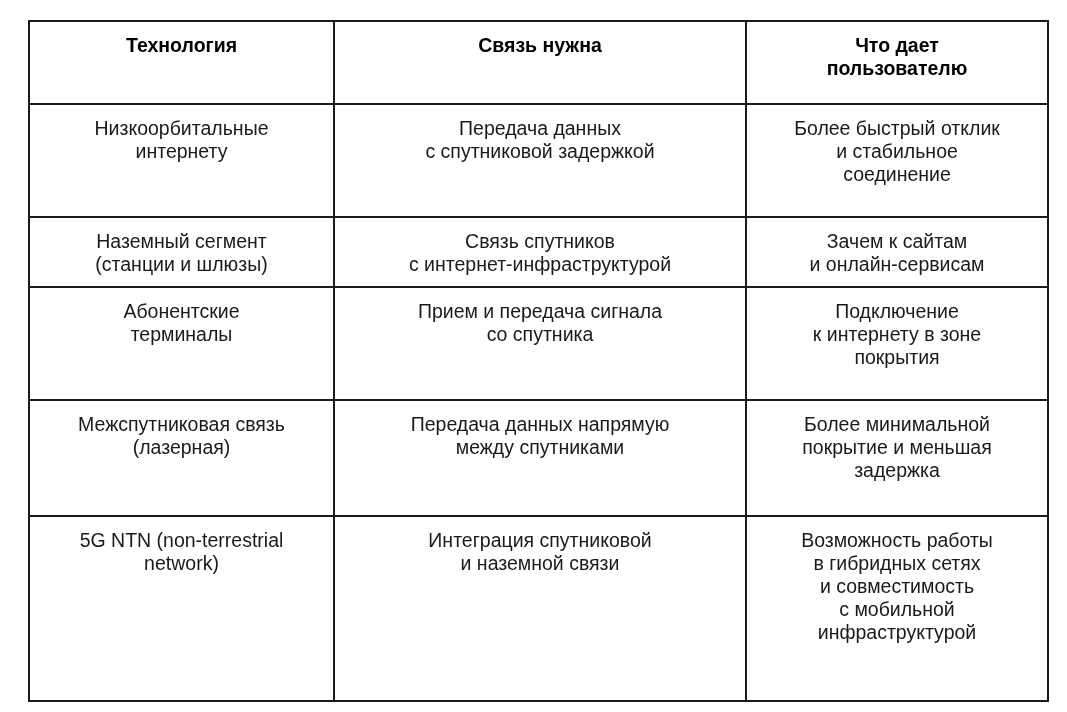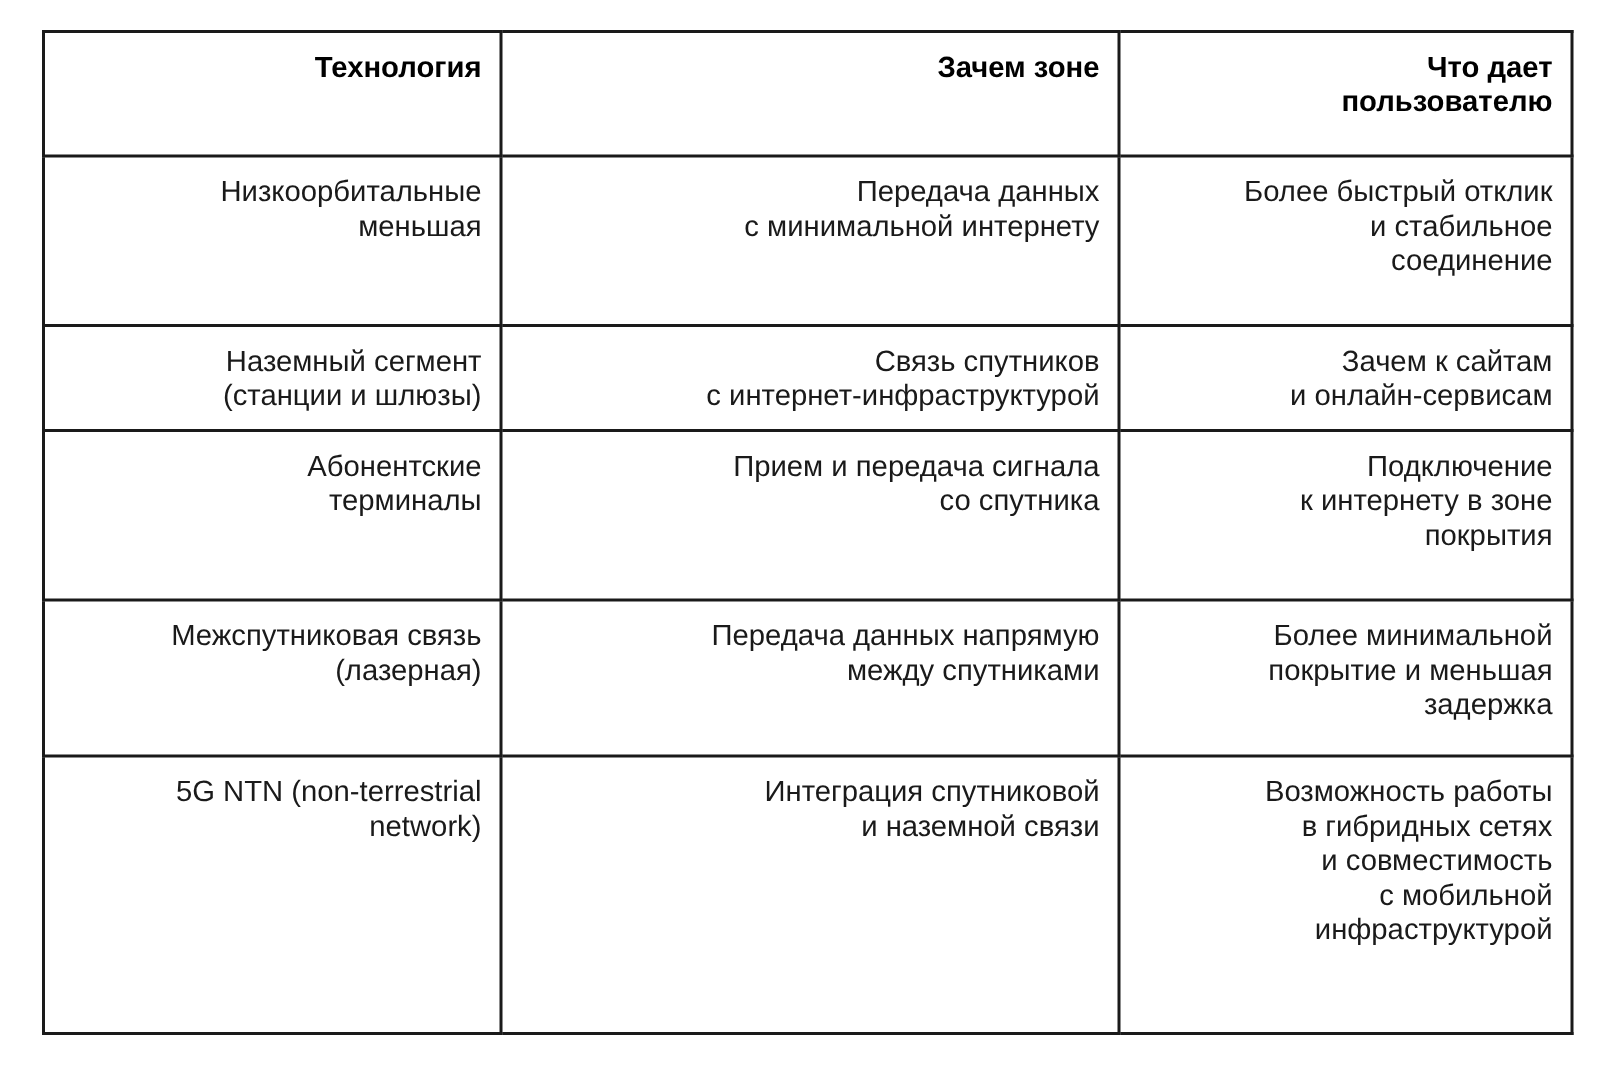--- a/index.html
+++ b/index.html
@@ -21,61 +21,61 @@
       border-collapse: collapse;
       table-layout: fixed;
       width: 1019px;
     }
     .tbl col.c1 { width: 305px; }
     .tbl col.c2 { width: 412px; }
     .tbl col.c3 { width: 302px; }
     .tbl th, .tbl td {
       border: 2px solid #1a1a1a;
       vertical-align: top;
-      text-align: right;
+      text-align: center;
       padding: 12px 12px 10px 12px;
       font-size: 19.5px;
       line-height: 23px;
       white-space: pre-line;
     }
     .tbl th {
       font-weight: bold;
       color: #000000;
     }
     .tbl td { font-weight: normal; color: #1a1a1a; }
     .tbl tr.r-head { height: 83px; }
     .tbl tr.r1 { height: 113px; }
     .tbl tr.r2 { height: 64px; }
     .tbl tr.r3 { height: 113px; }
-    .tbl tr.r4 { height: 104px; }
+    .tbl tr.r4 { height: 116px; }
     .tbl tr.r5 { height: 185px; }
   </style>
 </head>
 <body>
 
 <table class="tbl">
   <colgroup>
     <col class="c1">
       <col class="c2">
       <col class="c3">
   </colgroup>
   <thead>
     <tr class="r-head">
       <th>Технология</th>
-      <th>Зачем зоне</th>
+      <th>Связь нужна</th>
       <th>Что дает
 пользователю</th>
     </tr>
   </thead>
   <tbody>
     <tr class="r1">
       <td>Низкоорбитальные
-меньшая</td>
+интернету</td>
       <td>Передача данных
-с минимальной интернету</td>
+с спутниковой задержкой</td>
       <td>Более быстрый отклик
 и стабильное
 соединение</td>
     </tr>
     <tr class="r2">
       <td>Наземный сегмент
 (станции и шлюзы)</td>
       <td>Связь спутников
 с интернет-инфраструктурой</td>
       <td>Зачем к сайтам

